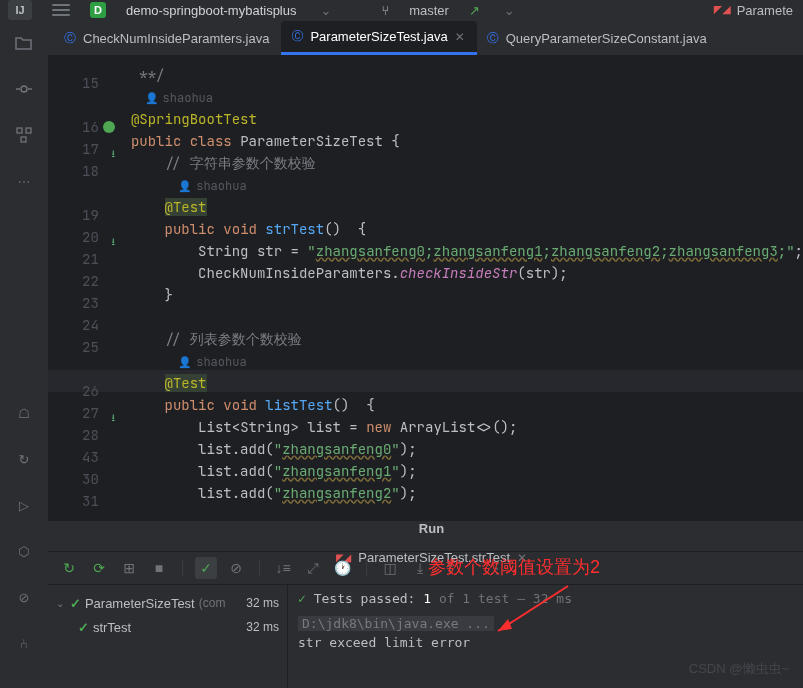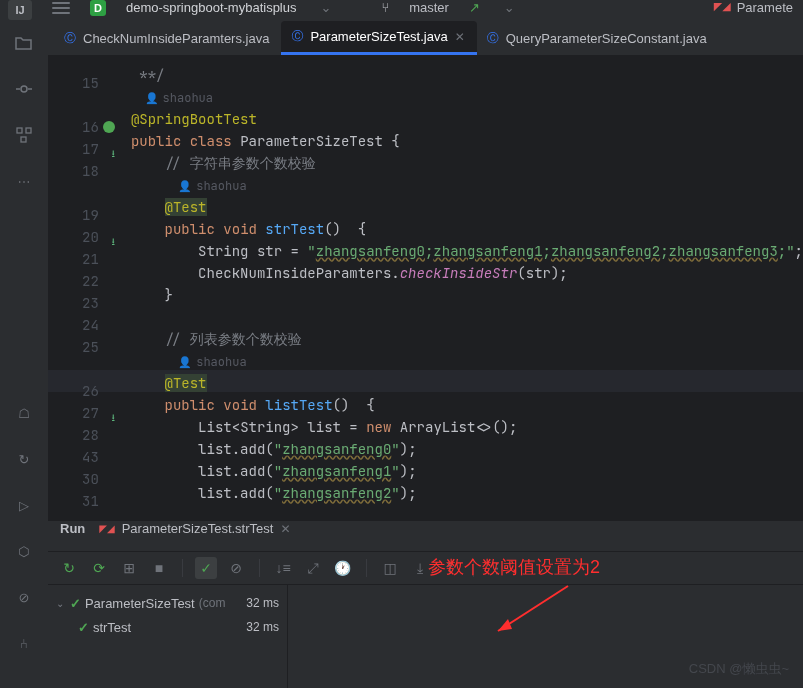--- a/index.html
+++ b/index.html
@@ -13,21 +13,21 @@
       overflow: hidden;
       display: flex;
       flex-direction: column;
     }
     
     
     .topbar {
       height: 20px;
       background: #2b2d30;
       display: flex;
-      align-items: flex-start;
+      align-items: center;
       padding-left: 8px;
       gap: 20px;
       font-size: 13px;
     }
     .logo-box {
       width: 24px; height: 20px;
       background: #3c3f41;
       border-radius: 3px;
       display: flex; align-items: center; justify-content: center;
       font-size: 11px; font-weight: bold;
@@ -140,21 +140,21 @@
     .field { color: #c77dbb; font-style: italic; }
     .comment { color: #7a7e85; }
     .string { color: #6aab73; }
     .string-wavy { text-decoration: underline wavy #806d3a; }
     .punct { color: #bcbec4; }
     .author-hint { color: #555861; font-size: 12px; padding-left: 14px; }
     .author-icon { font-size: 11px; margin-right: 4px;}
     
     
     .run-panel { height: 168px; background: #2b2d30; border-top: 1px solid #1e1f22; display: flex; flex-direction: column; position: relative;}
-    .run-tabs { height: 30px; display: flex; align-items: flex-start; padding-left: 12px; gap: 14px; font-size: 13px; }
+    .run-tabs { height: 30px; display: flex; align-items: center; padding-left: 12px; gap: 14px; font-size: 13px; flex-direction: column; }
     .run-tabs .title { font-weight: bold; }
     .run-tabs .subtab { display: flex; align-items: center; gap: 7px; color: #bcbec4; }
     .run-tabs .close-x { color: #6f737a; font-size: 12px; }
     
     .run-toolbar { height: 34px; display: flex; align-items: center; padding-left: 10px; gap: 8px; border-bottom: 1px solid #1e1f22; border-top: 1px solid #1e1f22;}
     .run-toolbar .btn { width: 22px; height: 22px; display: flex; align-items: center; justify-content: center; color: #6f737a; font-size: 14px; border-radius: 3px;}
     .run-toolbar .btn.green { color: #4fa653; }
     .run-toolbar .btn.active-tick { background: #3c3f41; color: #4fa653; }
     .run-toolbar .sep { width: 1px; height: 18px; background: #393b40; margin: 0 4px; }
     
@@ -366,20 +366,30 @@
             <span class="tree-name">ParameterSizeTest</span>
             <span class="tree-suffix"> <span>(com</span></span>
             <span class="tree-time">32 ms</span>
           </div>
           <div class="tree-row nested">
             <span class="tick">✓</span>
             <span class="tree-name">strTest</span>
             <span class="tree-time">32 ms</span>
           </div>
         </div>
+        <div class="output-col">
+          <div class="output-header">
+            <span class="tick-sm">✓</span>
+            <span class="pass">Tests passed:</span>
+            <span class="num">1</span>
+            <span class="dim"> <span>of 1 test</span> <span>– 32 ms</span></span>
+          </div>
+          <div><span class="output-line1">D:\jdk8\bin\java.exe ...</span></div>
+          <div class="output-line2">str exceed limit error</div>
+        </div>
       </div>
 
       <div class="annotation-text">参数个数阈值设置为2</div>
       <svg class="arrow-svg" width="100" height="60">
         <line x1="80" y1="5" x2="10" y2="50" stroke="#ff2e2e" stroke-width="2"></line>
         <polygon points="10,50 20,38 24,48" fill="#ff2e2e"></polygon>
       </svg>
 
       <div class="watermark">CSDN @懒虫虫~</div>
     </div>

